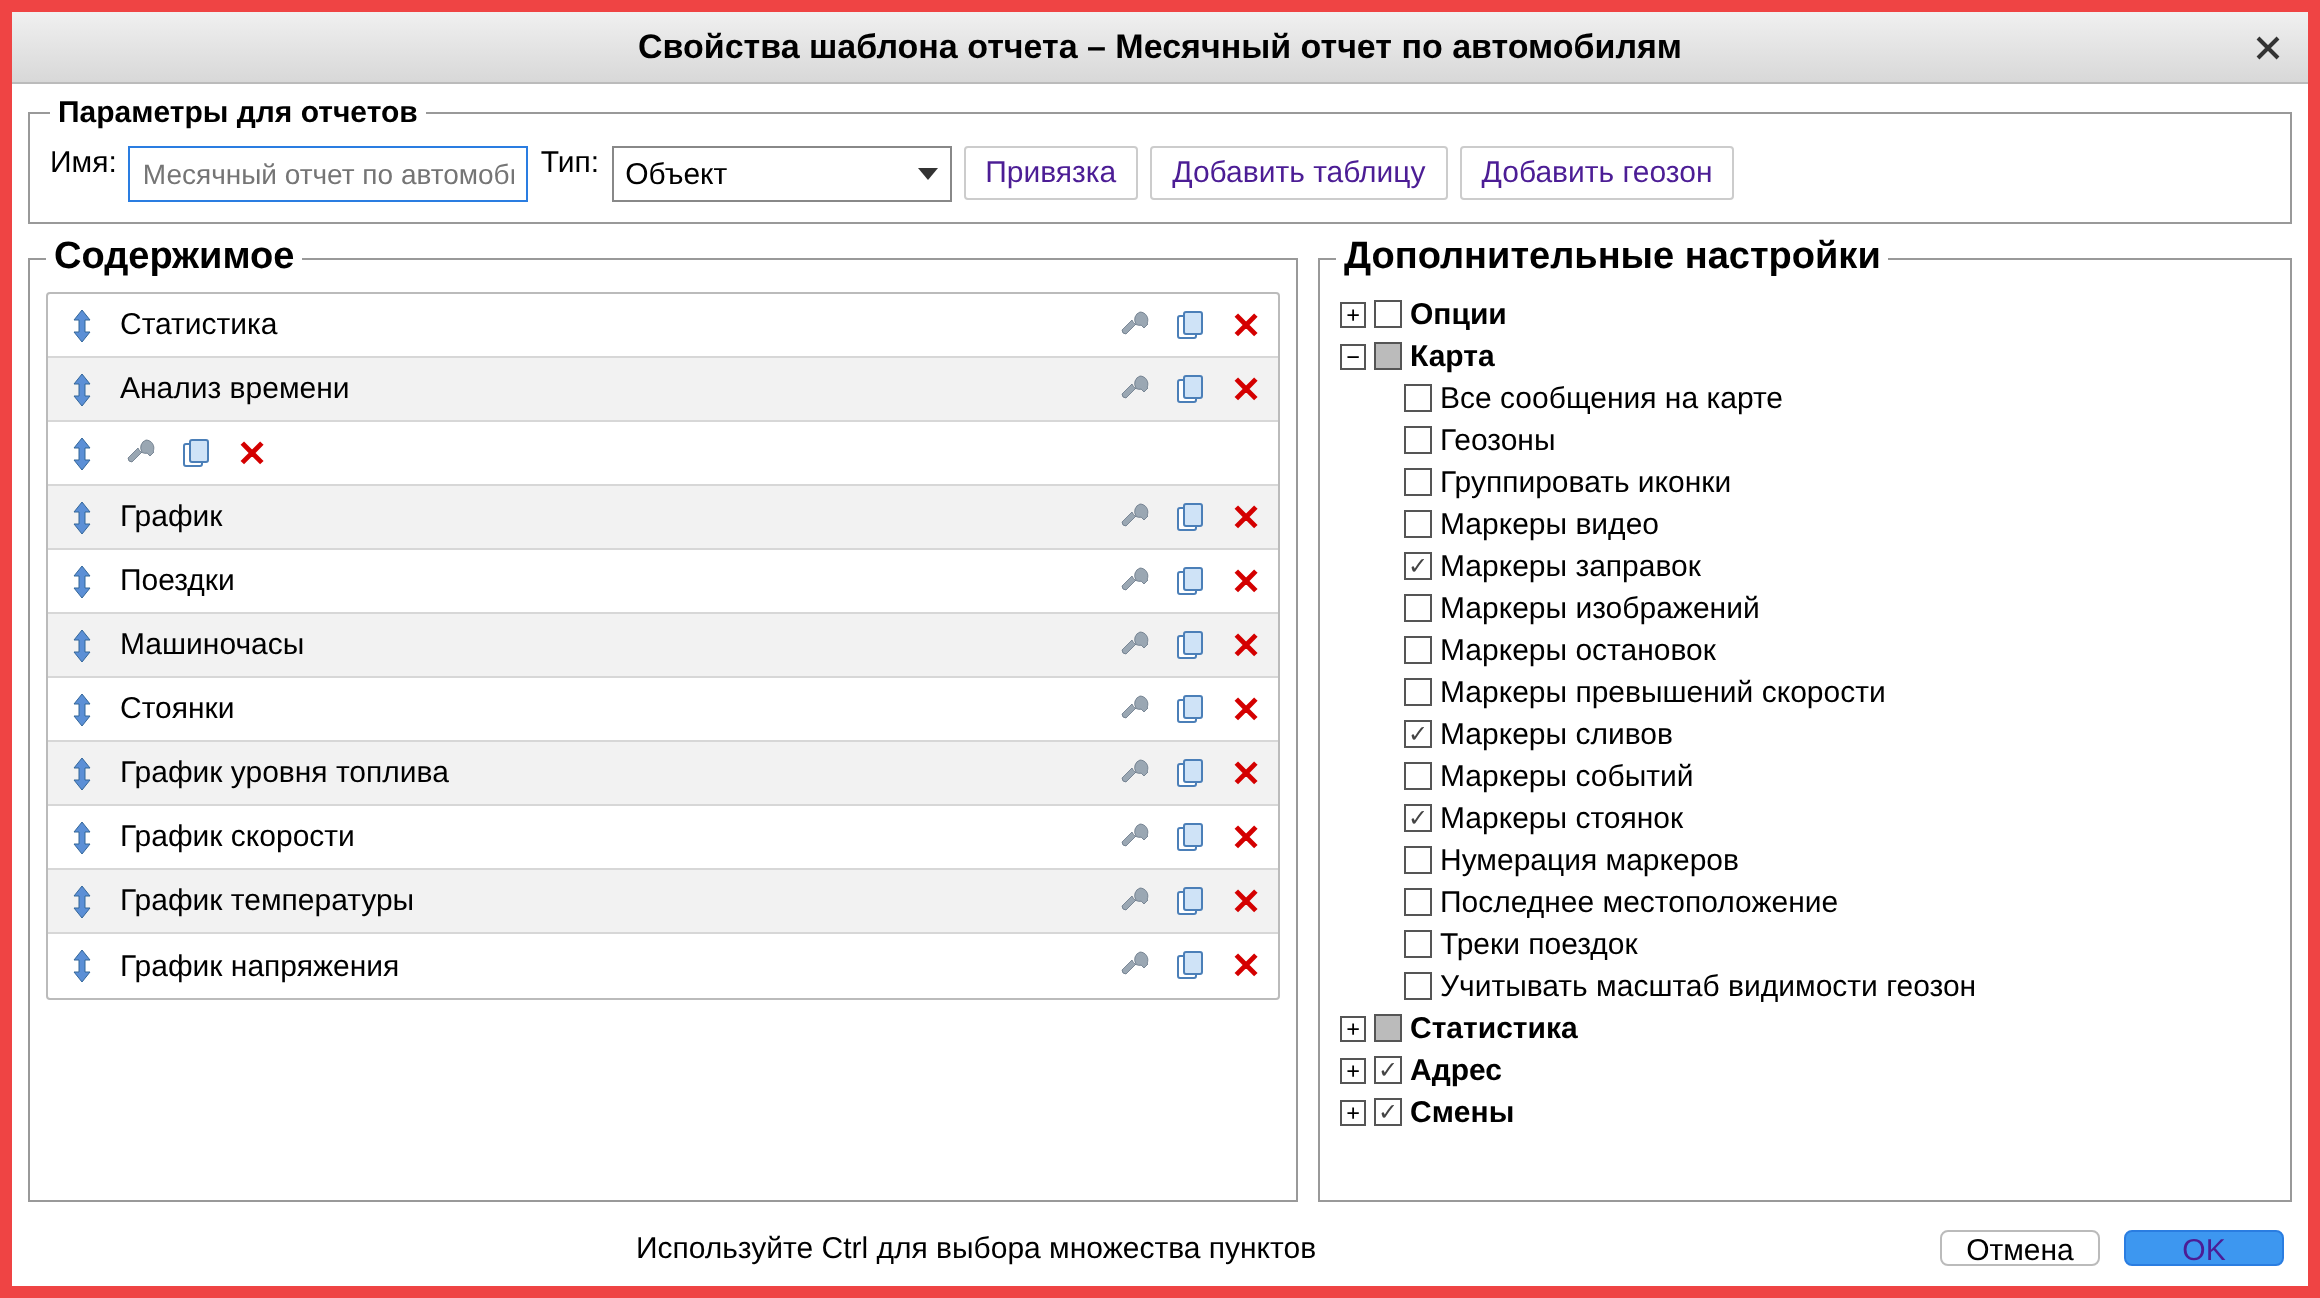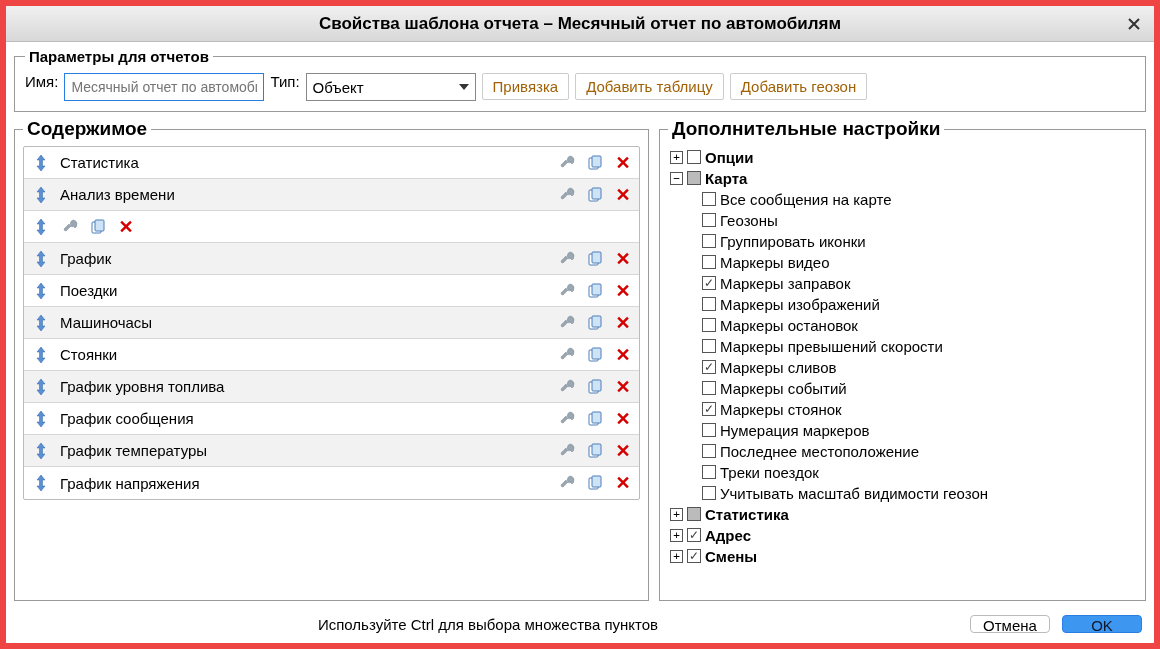--- a/index.html
+++ b/index.html
@@ -24,21 +24,21 @@
   .params-row { display:flex; align-items:flex-start; gap:6px; }
   .params-row label { font-size:15px; }
   input[type=text].name-input {
     width:200px; height:28px; border:1px solid #2a7de1; padding:0 6px; font-size:14px; color:#888;
   }
   .type-select {
     width:170px; height:28px; border:1px solid #888; background:#fff; font-size:15px; padding:0 6px;
     display:flex; align-items:center; justify-content:space-between; cursor:pointer;
   }
   .link-btn {
-    border:1px solid #ccc; background:#fff; color:#a16207; padding:4px 10px; font-size:15px;
+    border:1px solid #ccc; background:#fff; color:#4c1d95; padding:4px 10px; font-size:15px;
     cursor:pointer; border-radius:2px;
   }
   .columns { flex:1; display:flex; gap:10px; overflow:hidden; }
   fieldset.col { border:1px solid #999; margin:0; padding:6px 8px; display:flex; flex-direction:column; overflow:hidden;}
   fieldset.col legend { padding:0 4px; font-size:19px; font-weight:bold; }
   .col.left { flex:0 0 635px; }
   .col.right { flex:1; }
   .content-list { border:1px solid #bbb; border-radius:2px; overflow:auto; }
   .content-row {
     display:flex; align-items:center; height:32px; padding:0 6px 0 8px;
@@ -59,21 +59,21 @@
   .checkbox { width:14px; height:14px; border:1px solid #555; background:#fff; display:inline-flex; align-items:center; justify-content:center; cursor:pointer;}
   .checkbox.checked::after { content:"✓"; font-size:12px; color:#444; line-height:1; }
   .checkbox.mixed { background:#bbb; }
   .tree-label { }
   .tree-label.bold { font-weight:bold; }
   .tree-children { padding-left:32px; }
 
   .footer { padding:10px 12px 10px 12px; display:flex; align-items:center; gap:12px; }
   .footer-hint { flex:1; text-align:center; font-size:15px; }
   .btn { min-width:80px; height:18px; border-radius:4px; font-size:15px; cursor:pointer; border:1px solid #bbb; background:#fff; }
-  .btn.primary { background:#3d97f0; border-color:#2a7de1; color:#0f172a; }
+  .btn.primary { background:#3d97f0; border-color:#2a7de1; color:#4c1d95; }
 
   
   svg { display:block; }
 </style>
 </head>
 <body>
 
 <div class="dialog">
   <div class="titlebar">
     <span>Свойства шаблона отчета – Месячный отчет по автомобилям</span>
@@ -285,21 +285,21 @@
                 </span>
                 <span class="icon-btn delete-x">✕</span>
               </span>
             </div>
             <div class="content-row">
               <span class="drag-handle">
                 <svg width="14" height="20" viewBox="0 0 14 20">
                   <path d="M7 2 L11 7 L8.5 7 L8.5 13 L11 13 L7 18 L3 13 L5.5 13 L5.5 7 L3 7 Z" fill="#5b8fd6" stroke="#336699" stroke-width="0.5"></path>
                 </svg>
               </span>
-              <span class="row-label">График сообщения</span>
+              <span class="row-label">График скорости</span>
               <span class="row-actions">
                 <span class="icon-btn">
                   <svg width="18" height="18" viewBox="0 0 18 18">
                     <path d="M12 2 a4 4 0 0 1 3.6 5.6 L16 8 14 10 12.6 8.6 A4 4 0 0 1 8 6 L3 11 A2 2 0 0 0 5 13 L10 8 A4 4 0 0 1 12 2 Z" fill="#9aa7b3" stroke="#667585" stroke-width="0.4"></path>
                   </svg>
                 </span>
                 <span class="icon-btn">
                   <svg width="18" height="18" viewBox="0 0 18 18">
                     <rect x="3" y="4" width="9" height="11" rx="1" fill="#fff" stroke="#4b7fb8"></rect>
                     <rect x="6" y="2" width="9" height="11" rx="1" fill="#cfe3f7" stroke="#4b7fb8"></rect>

